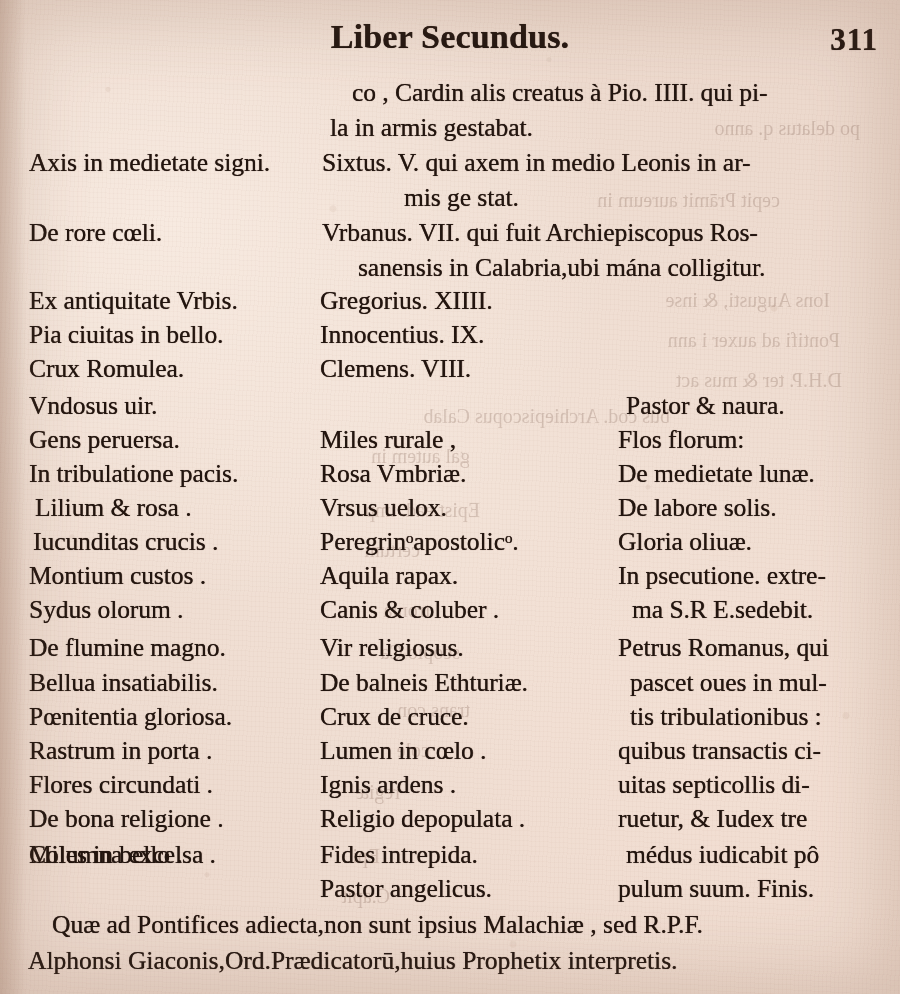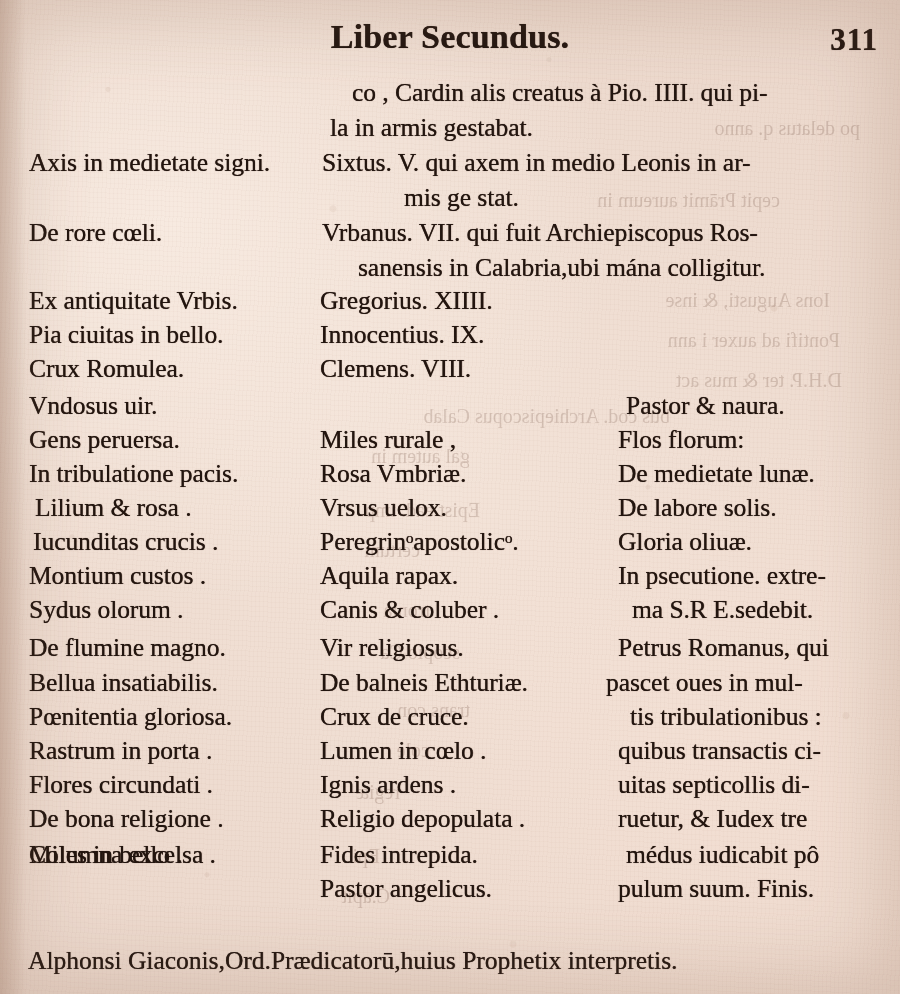--- a/index.html
+++ b/index.html
@@ -163,21 +163,21 @@
   <div class="ink body-line c1" style="top:595px;">Sydus olorum .</div>
   <div class="ink body-line c2" style="top:595px;">Canis &amp; coluber .</div>
   <div class="ink body-line" style="left:632px;top:595px;">ma S.R E.sedebit.</div>
 
   <div class="ink body-line c1" style="top:633px;">De flumine magno.</div>
   <div class="ink body-line c2" style="top:633px;">Vir religiosus.</div>
   <div class="ink body-line c3" style="top:633px;">Petrus Romanus, qui</div>
 
   <div class="ink body-line c1" style="top:668px;">Bellua insatiabilis.</div>
   <div class="ink body-line c2" style="top:668px;">De balneis Ethturiæ.</div>
-  <div class="ink body-line" style="left:606px;top:668px;">pascet oues in  mul-</div>
+  <div class="ink body-line" style="left:630px;top:668px;">pascet oues in  mul-</div>
 
   <div class="ink body-line c1" style="top:702px;">Pœnitentia gloriosa.</div>
   <div class="ink body-line c2" style="top:702px;">Crux de cruce.</div>
   <div class="ink body-line" style="left:630px;top:702px;">tis  tribulationibus :</div>
 
   <div class="ink body-line c1" style="top:736px;">Rastrum in porta .</div>
   <div class="ink body-line c2" style="top:736px;">Lumen in cœlo .</div>
   <div class="ink body-line c3" style="top:736px;">quibus transactis ci-</div>
 
   <div class="ink body-line c1" style="top:770px;">Flores circundati .</div>
@@ -189,16 +189,17 @@
   <div class="ink body-line c3" style="top:804px;">ruetur, &amp; Iudex tre</div>
 
   <div class="ink body-line c1" style="top:840px;">Miles in bello .</div>
   <div class="ink body-line c2" style="top:840px;">Fides intrepida.</div>
   <div class="ink body-line" style="left:626px;top:840px;">médus iudicabit pô</div>
 
   <div class="ink body-line c1" style="top:840px;">Columna excelsa .</div>
   <div class="ink body-line c2" style="top:874px;">Pastor angelicus.</div>
   <div class="ink body-line c3" style="top:874px;">pulum suum.  Finis.</div>
 
+  <div class="ink footline" style="left:52px;top:910px;">Quæ ad Pontifices adiecta,non sunt ipsius Malachiæ , sed R.P.F.</div>
   <div class="ink footline" style="left:28px;top:946px;">Alphonsi Giaconis,Ord.Prædicatorū,huius Prophetix interpretis.</div>
 
   <div id="vignette"></div>
 </div>
 
 </body></html>

